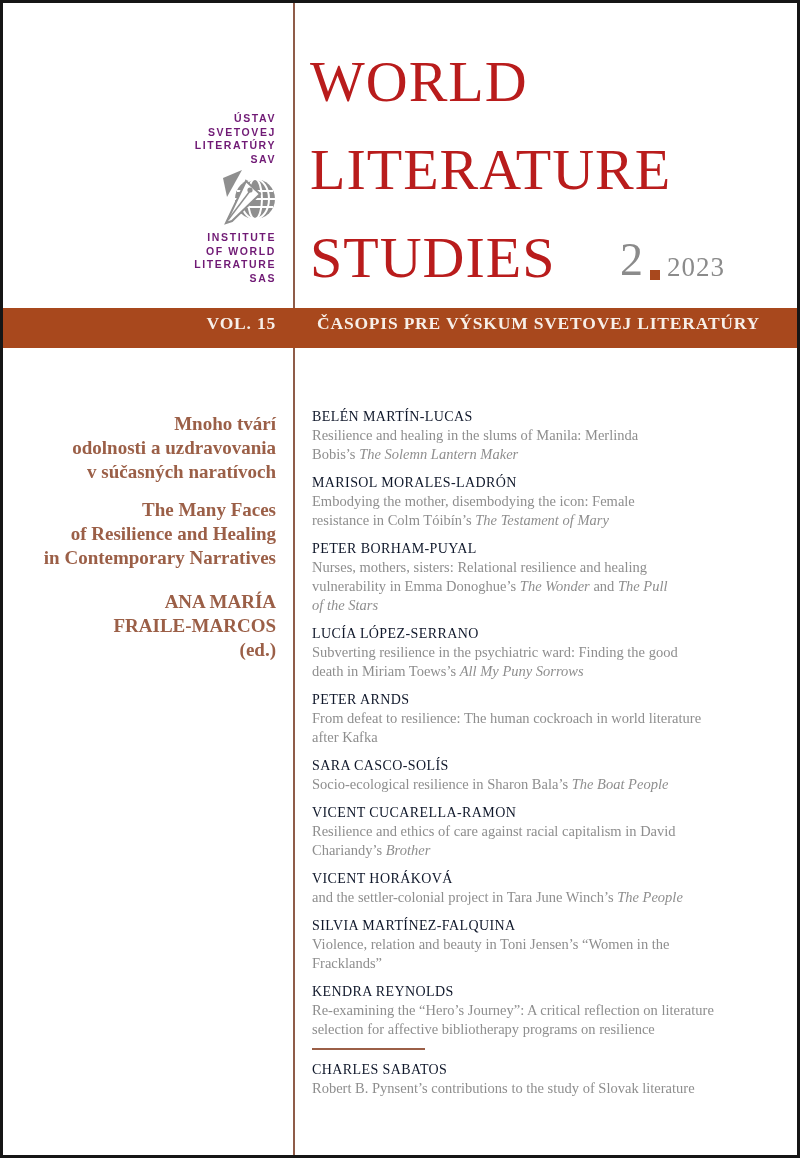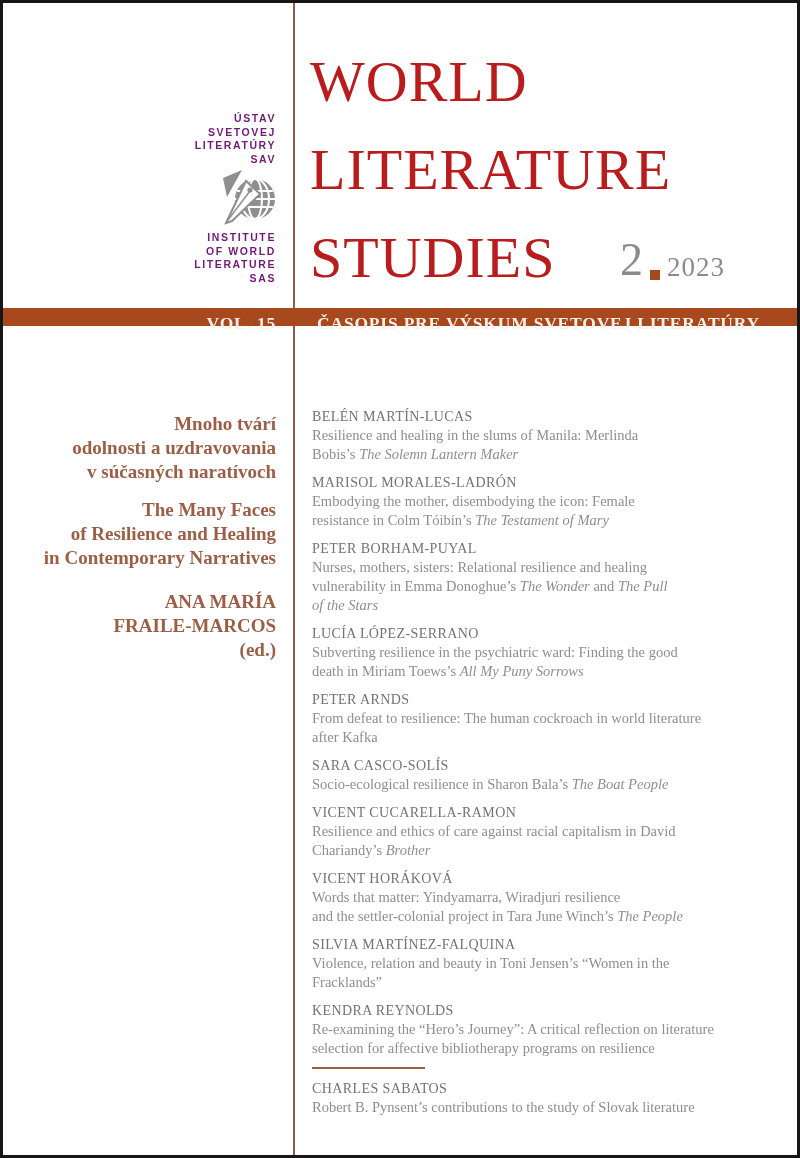--- a/index.html
+++ b/index.html
@@ -27,40 +27,40 @@
   .issue-year{font-size:27px;line-height:27px;margin-bottom:2px;letter-spacing:1px;}
   
   .logo-block{
     position:absolute;left:0;top:109px;width:273px;text-align:right;z-index:2;
     color:#701a75;font-family:"Liberation Sans", sans-serif;
   }
   .logo-lines{font-size:10.5px;line-height:13.5px;font-weight:bold;letter-spacing:1.6px;text-transform:uppercase;}
   .logo-icon-row{display:flex;justify-content:flex-end;margin:3px 0 2px 0;}
   
   .band{
-    position:absolute;left:0;right:0;top:305px;height:18px;background:#a8481d;z-index:2;
+    position:absolute;left:0;right:0;top:305px;height:40px;background:#a8481d;z-index:2;
     color:#f7efe9;font-size:17.5px;font-weight:600;letter-spacing:0.8px;line-height:30px;
   }
   .band-vol{position:absolute;left:0;width:273px;text-align:right;top:0;}
   .band-tagline{position:absolute;left:314px;top:0;white-space:nowrap;}
   
   .theme-block{
     position:absolute;left:0;top:409px;width:273px;text-align:right;z-index:2;
     color:#9b5f47;font-size:19px;line-height:24px;font-weight:700;
   }
   .theme-block .blk{margin-bottom:14px;}
   .theme-block .blk:last-child{margin-bottom:0;margin-top:20px;}
   .theme-block .blk.en{margin-top:0;text-align:right;}
   
   .toc{
     position:absolute;left:309px;top:404px;width:480px;z-index:2;
     color:#8e8e8e;font-size:14.5px;line-height:19px;
   }
   .entry{margin-bottom:9px;}
-  .entry .author{font-size:14px;letter-spacing:0.4px;color:#737373;line-height:19px;}
+  .entry .author{font-size:14px;letter-spacing:0.4px;color:#0f172a;line-height:19px;}
   .entry .title i{font-style:italic;}
   .section-divider{
     width:113px;border:0;border-top:2px solid #9b5f47;
     margin:6px 0 10px 0;
   }
 </style>
 </head>
 <body>
 
 <div class="page">
@@ -180,21 +180,20 @@
     <div class="entry">
       <div class="author">VICENT CUCARELLA-RAMON</div>
       <div class="title">
           <div><span>Resilience and ethics of care against racial capitalism in David</span></div>
           <div><span>Chariandy’s </span><i>Brother</i></div>
         </div>
     </div>
     <div class="entry">
       <div class="author">VICENT HORÁKOVÁ</div>
       <div class="title">
-          <div><span>Words that matter: Yindyamarra, Wiradjuri resilience</span></div>
           <div><span>and the settler-colonial project in Tara June Winch’s </span><i>The People</i></div>
         </div>
     </div>
     <div class="entry">
       <div class="author">SILVIA MARTÍNEZ-FALQUINA</div>
       <div class="title">
           <div><span>Violence, relation and beauty in Toni Jensen’s “Women in the</span></div>
           <div><span>Fracklands”</span></div>
         </div>
     </div>

